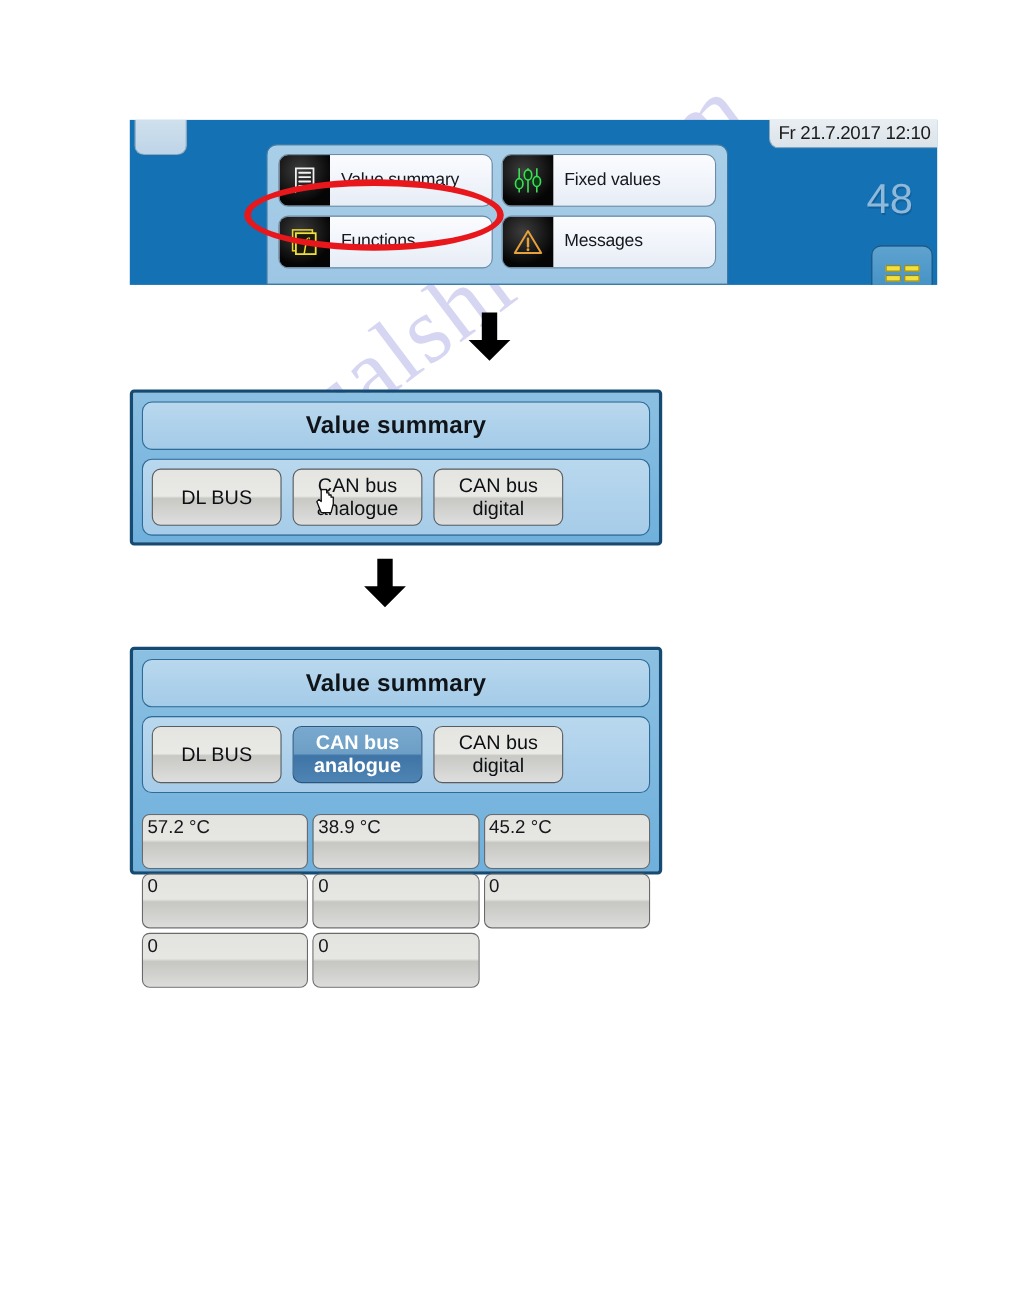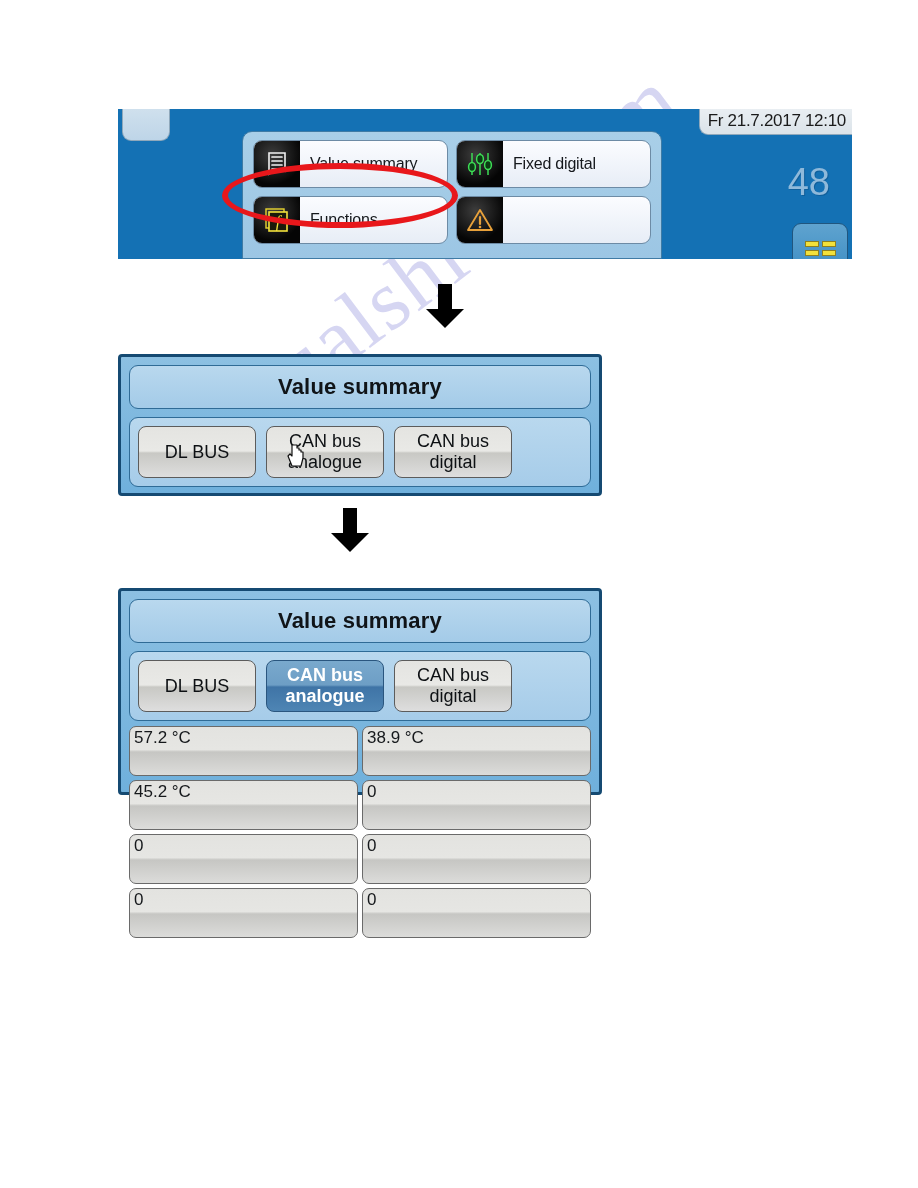--- a/index.html
+++ b/index.html
@@ -204,23 +204,23 @@
     line-height: 21px;
     color: #0d1013;
   }
   .vs-tab.selected {
     background: linear-gradient(#79a9cd 0%, #6d9ec5 48%, #3f74a6 52%, #4e85b4 100%);
     border-color: #2a567f;
     color: #ffffff;
     font-weight: bold;
   }
   .vs-values {
-    margin-top: 5px;
+    margin-top: 19px;
     display: grid;
-    grid-template-columns: repeat(2, 1fr);
+    grid-template-columns: repeat(3, 1fr);
     gap: 4px 4px;
   }
   .vs-cell {
     height: 50px;
     background: linear-gradient(#e3e3e0 0%, #e6e6e3 47%, #c6c6c3 52%, #dcdcda 100%);
     border: 1px solid #6a6a6a;
     border-radius: 7px;
     font-size: 17px;
     color: #15181b;
     padding: 1px 0 0 4px;
@@ -275,21 +275,21 @@
           <span class="icon-cell">
             <svg width="26" height="28" viewBox="0 0 26 28" aria-hidden="true">
               <g stroke="#3ddc55" stroke-width="1.5" fill="none">
                 <path d="M5 3 V25 M13 3 V25 M21 3 V25"></path>
                 <ellipse cx="5" cy="17" rx="3.4" ry="4.6" fill="#0b3d14"></ellipse>
                 <ellipse cx="13" cy="9" rx="3.4" ry="4.6" fill="#0b3d14"></ellipse>
                 <ellipse cx="21" cy="15" rx="3.4" ry="4.6" fill="#0b3d14"></ellipse>
               </g>
             </svg>
           </span>
-          <span class="mlabel">Fixed digital</span>
+          <span class="mlabel">Fixed values</span>
         </div>
 
         <div class="menu-item">
           <span class="icon-cell">
             <svg width="28" height="28" viewBox="0 0 28 28" aria-hidden="true">
               <rect x="3" y="3" width="18" height="19" fill="none" stroke="#e8d52e" stroke-width="1.4"></rect>
               <rect x="6" y="6" width="18" height="19" fill="#1a1a0a" stroke="#f2e13c" stroke-width="1.6"></rect>
               <text x="15" y="21" font-family="Liberation Serif, serif" font-size="16" font-style="italic" fill="#f2e13c" text-anchor="middle">f</text>
             </svg>
           </span>
@@ -297,20 +297,21 @@
         </div>
 
         <div class="menu-item">
           <span class="icon-cell">
             <svg width="28" height="26" viewBox="0 0 28 26" aria-hidden="true">
               <path d="M14 3 L26 23 L2 23 Z" fill="none" stroke="#e8a13a" stroke-width="1.8" stroke-linejoin="round"></path>
               <path d="M14 10 V17" stroke="#e8a13a" stroke-width="2.2" stroke-linecap="round"></path>
               <circle cx="14" cy="20" r="1.3" fill="#e8a13a"></circle>
             </svg>
           </span>
+          <span class="mlabel">Messages</span>
         </div>
 
       </div>
     </div>
   </div>
 
   <div class="red-ellipse"></div>
 
   <div class="arrow" style="left:421px; top:282px;">
     <svg width="48" height="48" viewBox="0 0 48 48" aria-hidden="true">

